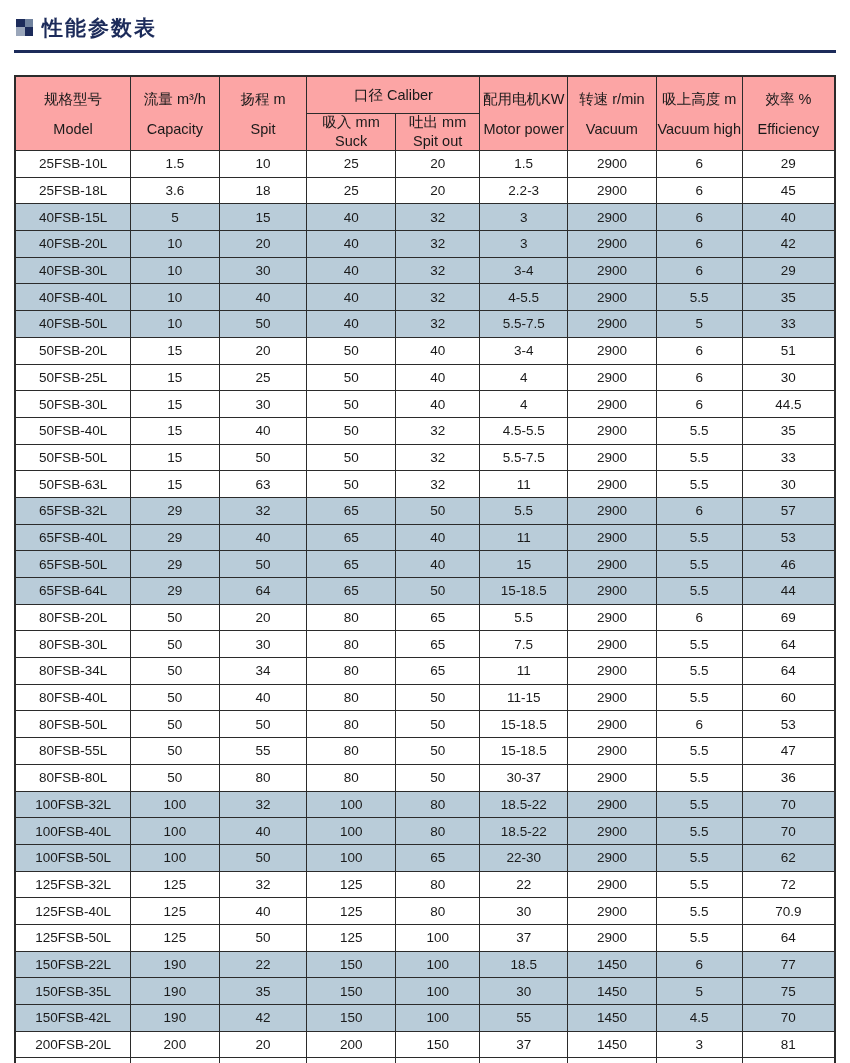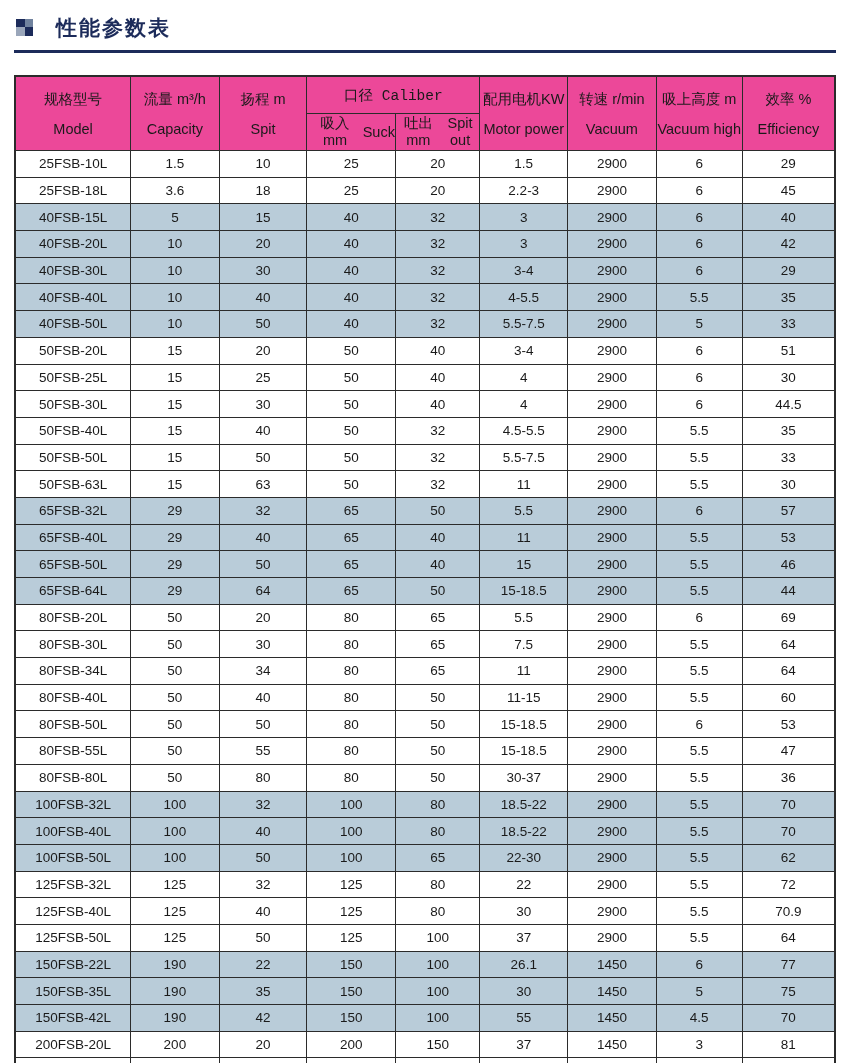--- a/index.html
+++ b/index.html
@@ -5,21 +5,21 @@
   html,body { margin:0; padding:0; background:#ffffff; }
   body {
     width:850px; height:1063px;
     font-family:"Liberation Sans", sans-serif;
     color:#1a1a1a;
     overflow:hidden;
   }
   .page { padding:10px 14px 0 14px; }
 
   
-  .title-row { display:flex; align-items:center; gap:23px; margin:4px 0 10px 2px; height:26px; }
+  .title-row { display:flex; align-items:center; gap:9px; margin:4px 0 10px 2px; height:26px; }
   .icon-squares {
     width:17px; height:17px;
     display:grid;
     grid-template-columns:1fr 1fr;
     grid-template-rows:1fr 1fr;
   }
   .icon-squares .sq1 { background:#1c2b5a; }
   .icon-squares .sq2 { background:#70829e; }
   .icon-squares .sq3 { background:#9aa6ba; }
   .icon-squares .sq4 { background:#1c2b5a; }
@@ -36,27 +36,27 @@
     table-layout:fixed;
     border:2px solid #2b2b2b;
   }
   .spec th, .spec td {
     border:1px solid #2b2b2b;
     text-align:center;
     vertical-align:middle;
     padding:0;
   }
   .spec thead th {
-    background:#ec4899;
+    background:#fca5a5;
     font-weight:normal;
     font-size:14.5px;
   }
   .th-span { height:72px; display:flex; flex-direction:column; justify-content:space-evenly; align-items:center; }
-  .th-group { height:36px; display:flex; align-items:center; justify-content:center;font-family:Liberation Mono, monospace; }
-  .th-sub { height:36px; display:flex; justify-content:flex-end; align-items:center; line-height:17px; }
+  .th-group { height:36px; display:flex; align-items:center; justify-content:center; }
+  .th-sub { height:36px; display:flex; flex-direction:column; justify-content:space-between; align-items:center; line-height:17px; }
   .spec tbody td {
     height:25.7px;
     font-size:13.5px;
     background:#ffffff;
   }
   .spec tbody tr.shaded td { background:#b9ccd9; }
 </style>
 </head>
 <body>
 
@@ -480,21 +480,21 @@
           <td>2900</td>
           <td>5.5</td>
           <td>64</td>
         </tr>
         <tr class="shaded">
           <td>150FSB-22L</td>
           <td>190</td>
           <td>22</td>
           <td>150</td>
           <td>100</td>
-          <td>26.1</td>
+          <td>18.5</td>
           <td>1450</td>
           <td>6</td>
           <td>77</td>
         </tr>
         <tr class="shaded">
           <td>150FSB-35L</td>
           <td>190</td>
           <td>35</td>
           <td>150</td>
           <td>100</td>

